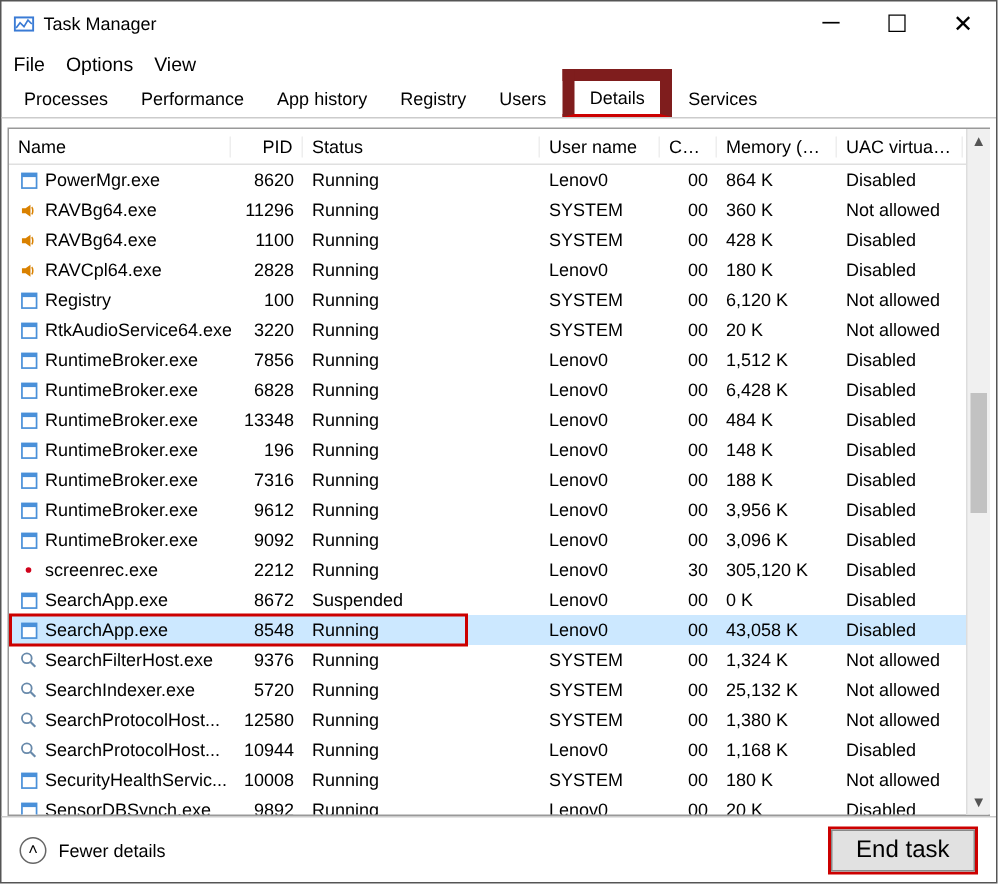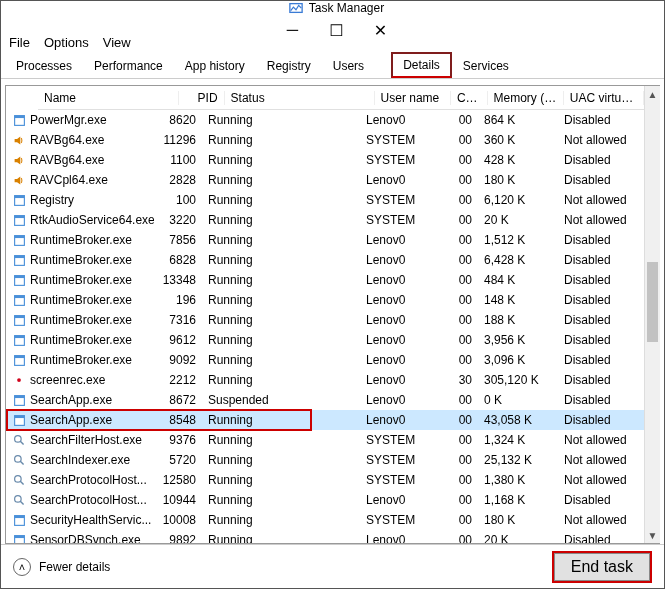--- a/index.html
+++ b/index.html
@@ -1,28 +1,28 @@
 <!DOCTYPE html>
 <html><head>
 <meta charset="utf-8">
 <style>
   * { box-sizing: border-box; }
   html, body { margin:0; padding:0; font-family:"Segoe UI", Tahoma, sans-serif; font-size:12px; color:#000; }
   .window { width:665px; height:589px; border:1px solid #555; background:#fff; display:flex; flex-direction:column; position:relative; }
-  .titlebar { height:30px; display:flex; align-items:center; padding:0 0 0 8px;flex-direction:column; }
+  .titlebar { height:30px; display:flex; align-items:center; padding:0 0 0 8px; }
   .titlebar .title { flex:1; display:flex; align-items:center; gap:6px; }
   .titlebar .controls { display:flex; }
   .titlebar .ctrl { width:44px; height:30px; display:flex; align-items:center; justify-content:center; font-family:"Segoe UI",Arial; font-size:16px; color:#000; }
   .menubar { height:22px; display:flex; align-items:center; padding:0 8px; gap:14px; font-size:13px; }
   .tabs { display:flex; align-items:flex-end; border-bottom:1px solid #ccc; padding:0 4px; height:26px; }
   .tab { padding:4px 10px 4px 10px; font-size:12px; color:#000; border:1px solid transparent; }
-  .tab.active { border:2px solid #7f1d1d; border-bottom:2px solid #c00;margin-left:16px; }
+  .tab.active { border:8px solid #7f1d1d; border-bottom:2px solid #c00; }
   .table-wrap { flex:1; position:relative; display:flex; flex-direction:column; border:1px solid #999; margin:6px 4px 0 4px; min-height:0; }
   .thead, .trow { display:flex; align-items:center; }
-  .thead { height:24px; border-bottom:1px solid #e0e0e0; background:#fff; font-size:12px;margin-left:32px; }
+  .thead { height:24px; border-bottom:1px solid #e0e0e0; background:#fff; font-size:12px; }
   .th { padding:0 6px; border-right:1px solid #eee; white-space:nowrap; overflow:hidden; text-overflow:ellipsis; }
   .tbody { flex:1; overflow:hidden; position:relative; }
   .trow { height:20px; font-size:12px; }
   .trow.selected { background:#cce8ff; }
   .cell { padding:0 6px; white-space:nowrap; overflow:hidden; text-overflow:ellipsis; }
   .c-name { width:148px; display:flex; align-items:center; gap:4px; }
   .c-pid { width:48px; text-align:right; }
   .c-status { width:158px; }
   .c-user { width:80px; }
   .c-cpu { width:38px; text-align:right; }

